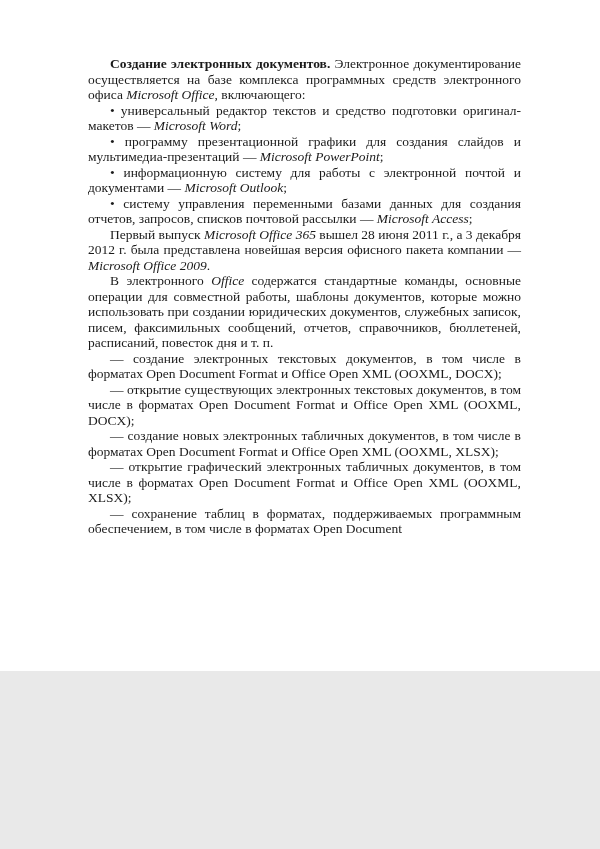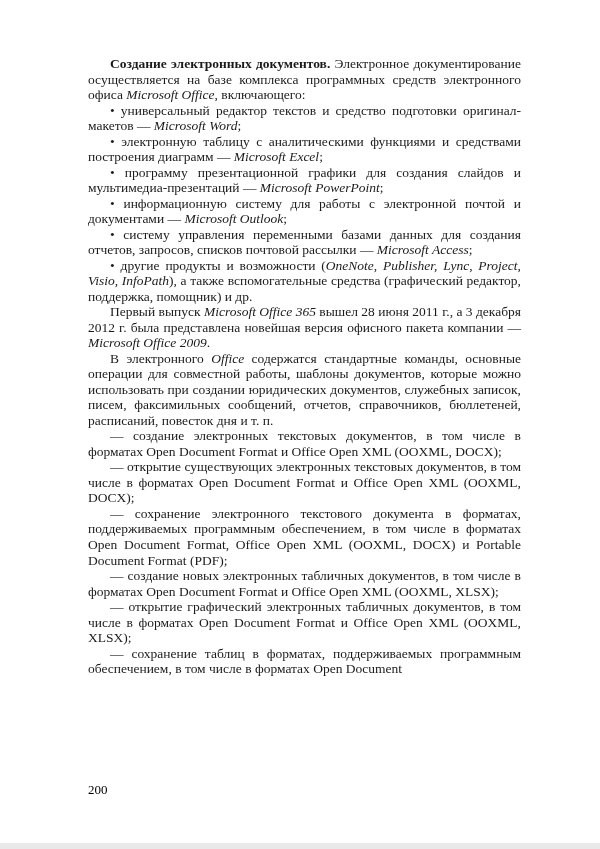--- a/index.html
+++ b/index.html
@@ -3,21 +3,21 @@
 <meta charset="utf-8">
 <style>
   html, body {
     margin: 0;
     padding: 0;
     background: #e9e9e9;
   }
   .page {
     position: relative;
     width: 600px;
-    height: 843px;
+    height: 671px;
     margin: 0 auto;
     background: #ffffff;
     overflow: hidden;
     font-family: "Liberation Serif", "DejaVu Serif", serif;
     color: #1b1b1b;
   }
   .content {
     position: absolute;
     left: 88px;
     top: 56px;
@@ -43,28 +43,25 @@
     color: #000000;
   }
 </style>
 </head>
 <body>
 
 <div class="page">
   <div class="content">
       <p><span class="b ">Создание электронных документов. </span><span class="">Электронное документирование осуществляется на базе комплекса программных средств электронного офиса </span><span class="i">Microsoft Office</span><span class="">, включающего:</span></p>
       <p><span class="">•   универсальный редактор текстов и средство подготовки оригинал-макетов — </span><span class="i">Microsoft Word</span><span class="">;</span></p>
-      <p><span class="">•   электронную таблицу с аналитическими функциями и средствами построения диаграмм — </span><span class="i">Microsoft Excel</span><span class="">;</span></p>
       <p><span class="">•   программу презентационной графики для создания слайдов и мультимедиа-презентаций — </span><span class="i">Microsoft PowerPoint</span><span class="">;</span></p>
       <p><span class="">•   информационную систему для работы с электронной почтой и документами — </span><span class="i">Microsoft Outlook</span><span class="">;</span></p>
       <p><span class="">•   систему управления переменными базами данных для создания отчетов, запросов, списков почтовой рассылки — </span><span class="i">Microsoft Access</span><span class="">;</span></p>
-      <p><span class="">•   другие продукты и возможности (</span><span class="i">OneNote, Publisher, Lync, Project, Visio, InfoPath</span><span class="">), а также вспомогательные средства (графический редактор, поддержка, помощник) и др.</span></p>
       <p><span class="">Первый выпуск </span><span class="i">Microsoft Office 365</span><span class=""> вышел 28 июня 2011 г., а 3 декабря 2012 г. была представлена новейшая версия офисного пакета компании — </span><span class="i">Microsoft Office 2009</span><span class="">.</span></p>
       <p><span class="">В электронного </span><span class="i">Office</span><span class=""> содержатся стандартные команды, основные операции для совместной работы, шаблоны документов, которые можно использовать при создании юридических документов, служебных записок, писем, факсимильных сообщений, отчетов, справочников, бюллетеней, расписаний, повесток дня и т. п.</span></p>
       <p><span class="">— создание электронных текстовых документов, в том числе в форматах Open Document Format и Office Open XML (OOXML, DOCX);</span></p>
       <p><span class="">— открытие существующих электронных текстовых документов, в том числе в форматах Open Document Format и Office Open XML (OOXML, DOCX);</span></p>
-      <p><span class="">— сохранение электронного текстового документа в форматах, поддерживаемых программным обеспечением, в том числе в форматах Open Document Format, Office Open XML (OOXML, DOCX) и Portable Document Format (PDF);</span></p>
       <p><span class="">— создание новых электронных табличных документов, в том числе в форматах Open Document Format и Office Open XML (OOXML, XLSX);</span></p>
       <p><span class="">— открытие графический электронных табличных документов, в том числе в форматах Open Document Format и Office Open XML (OOXML, XLSX);</span></p>
       <p><span class="">— сохранение таблиц в форматах, поддерживаемых программным обеспечением, в том числе в форматах Open Document</span></p>
     </div>
   <div class="pagenum">200</div>
 </div>
 
 </body></html>

